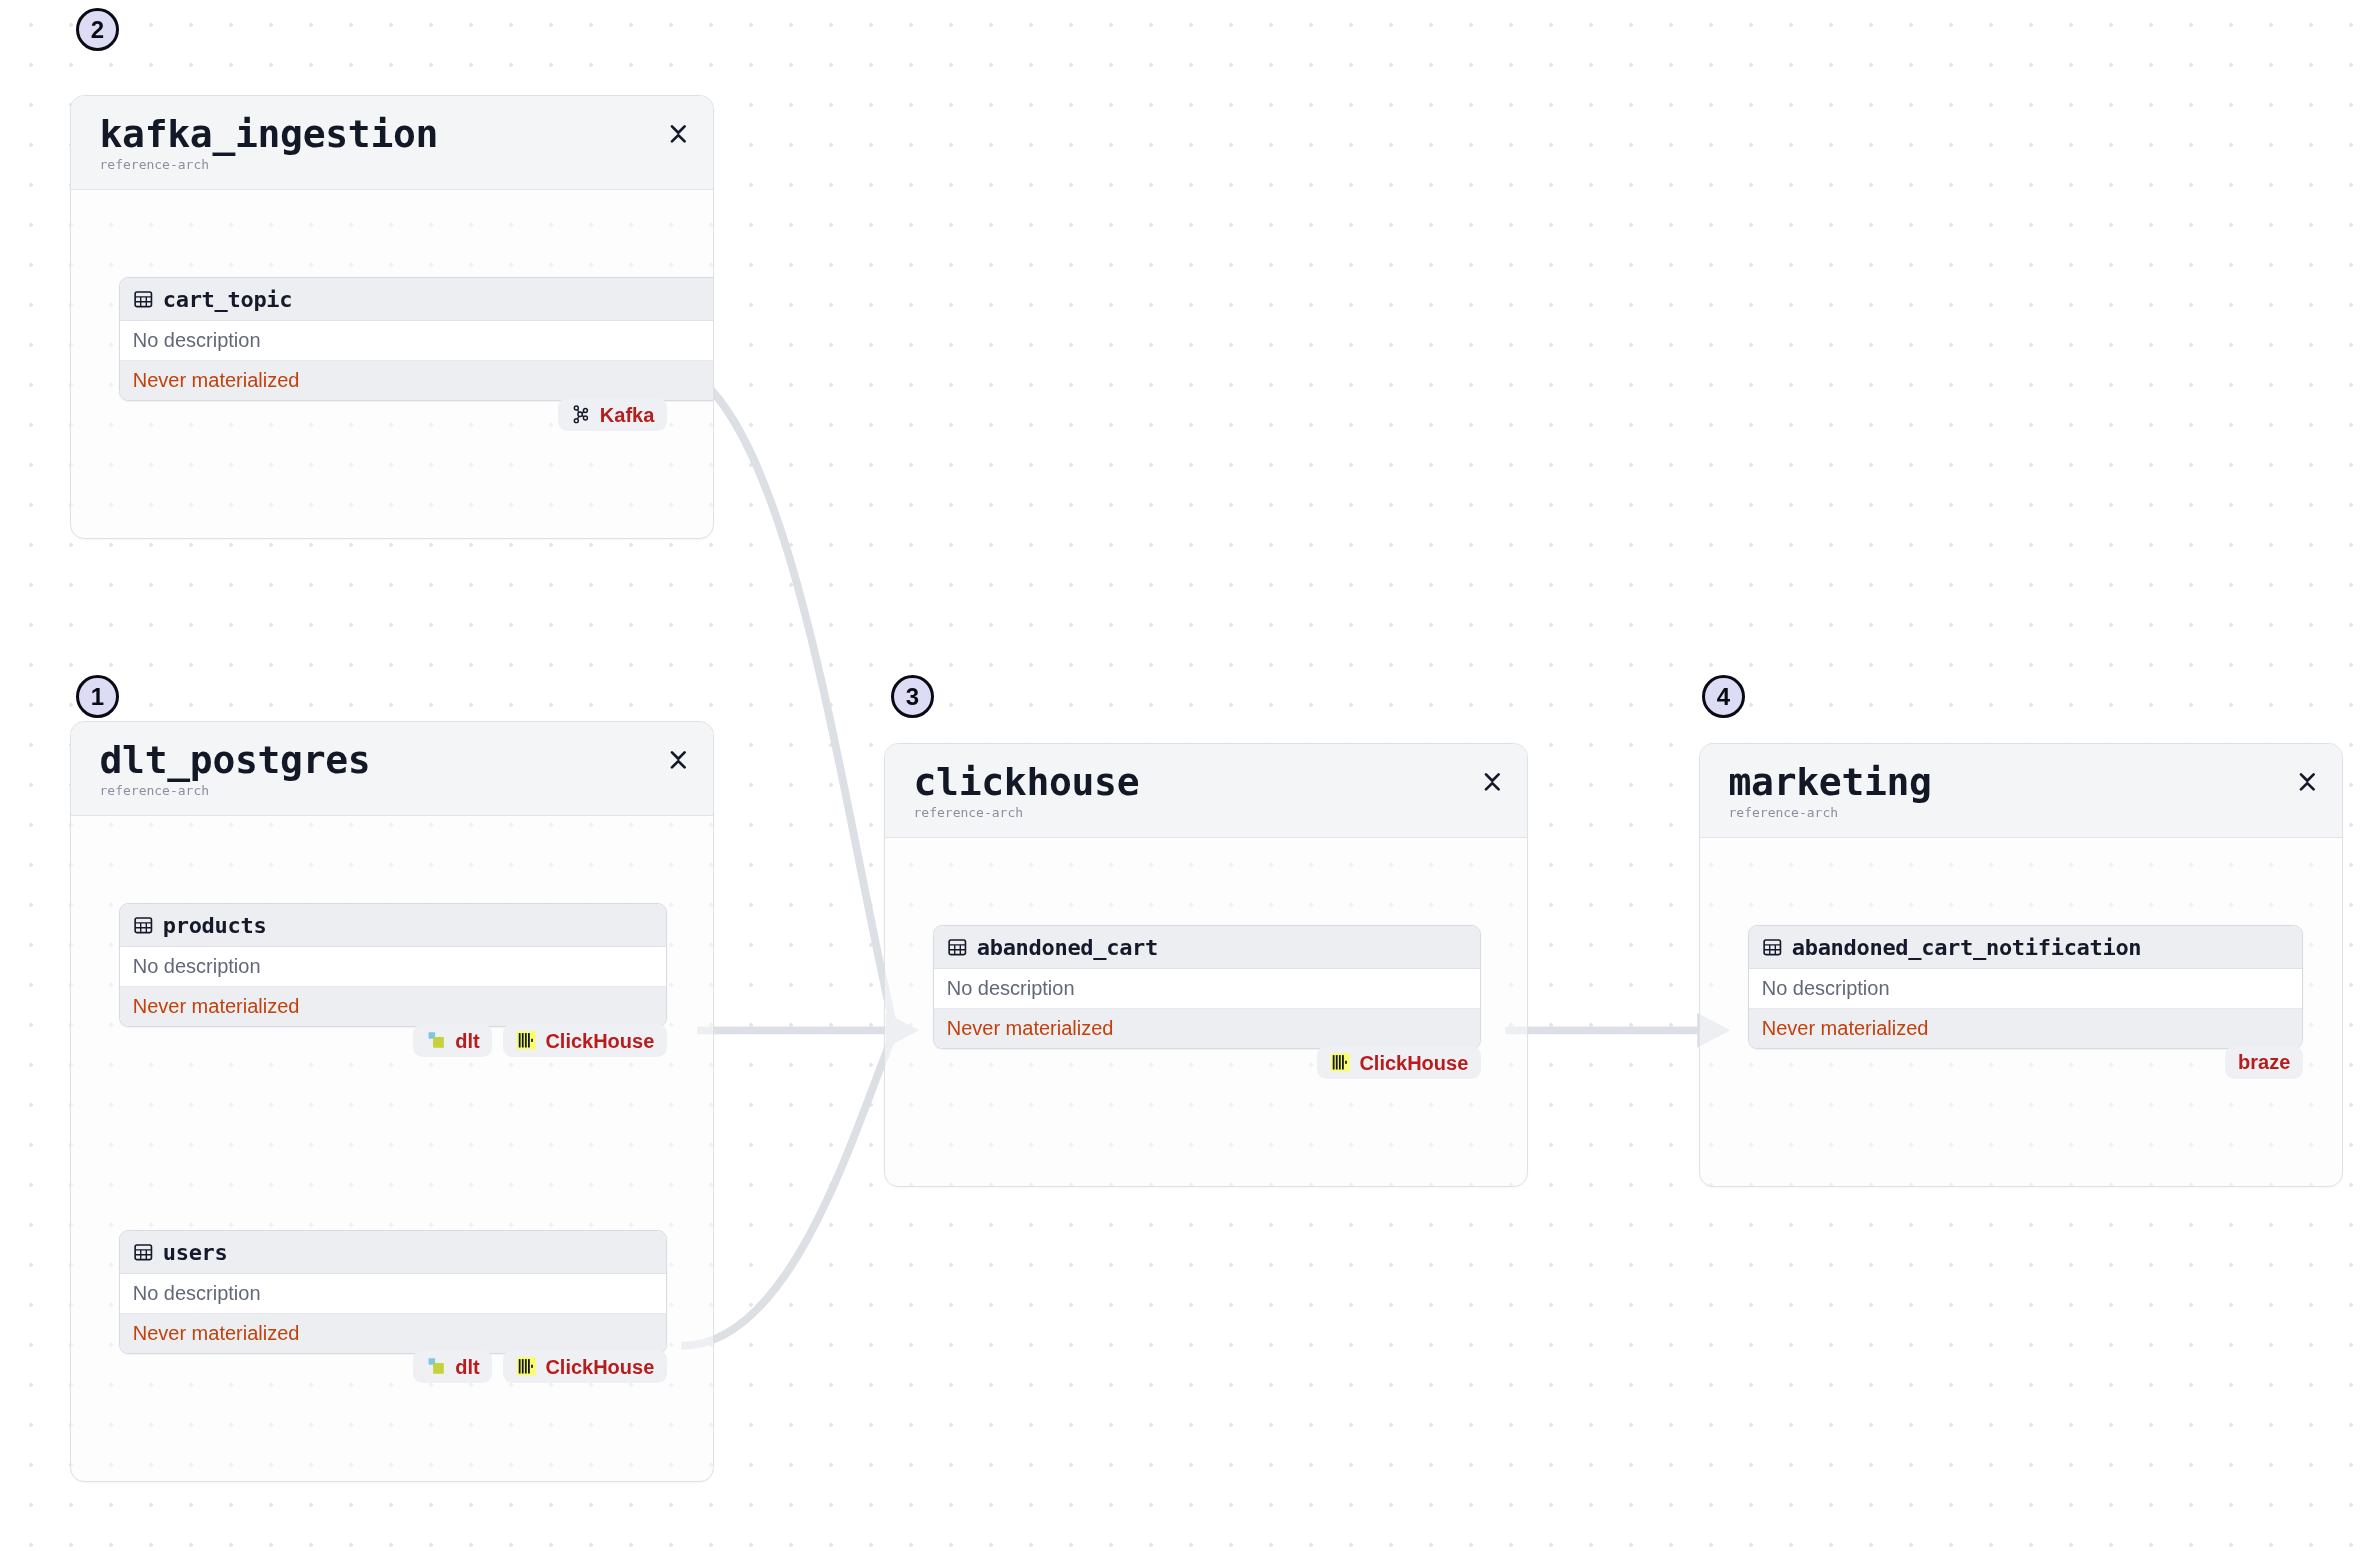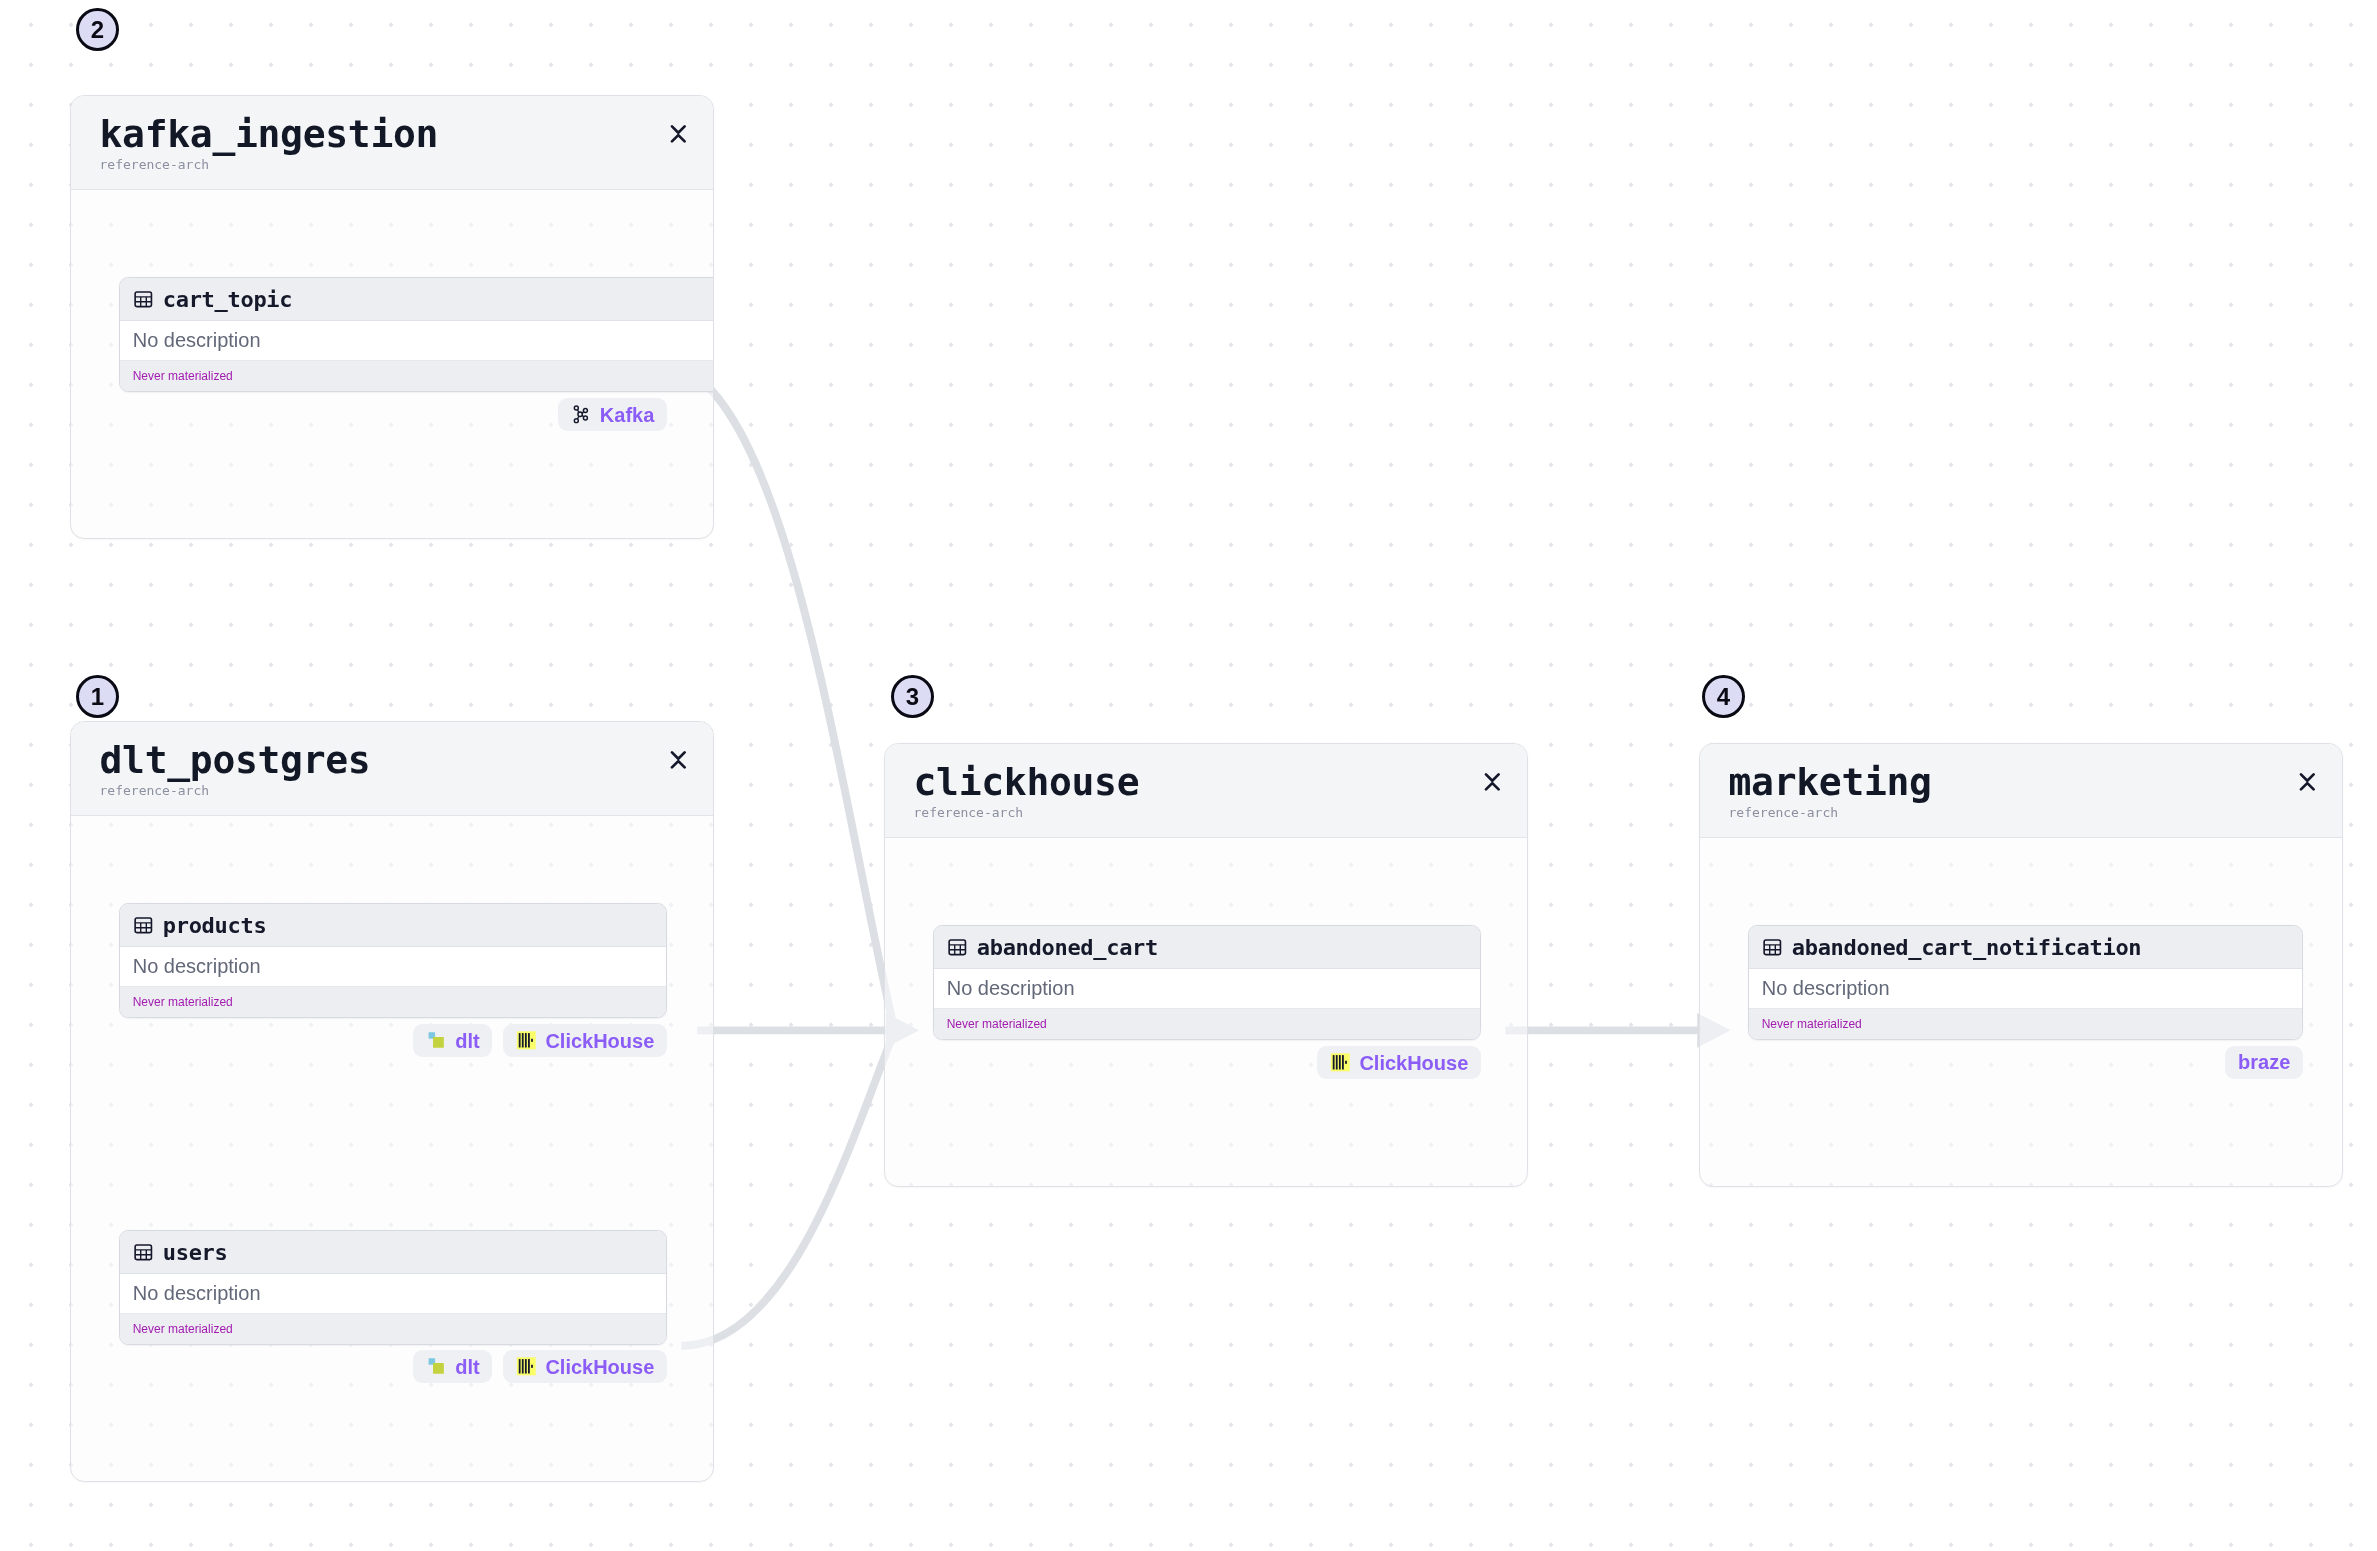--- a/index.html
+++ b/index.html
@@ -123,43 +123,43 @@
     background: #ffffff;
     padding: 8px 12.7px;
     font-size: 20px;
     color: #626878;
     border-bottom: 0.8px solid #e6e8ed;
     white-space: nowrap;
   }
   .node-status {
     background: #eceef2;
     padding: 8px 12.7px;
-    font-size: 12px;
-    color: #a21caf;
+    font-size: 20px;
+    color: #c2410c;
     white-space: nowrap;
   }
 
   
   .badges {
     position: absolute;
     display: flex;
     gap: 11px;
     justify-content: flex-end;
     align-items: center;
   }
   .badge {
     display: inline-flex;
     align-items: center;
     gap: 8.7px;
     background: #eef0f3;
     border-radius: 9.5px;
     padding: 6.3px 12.7px;
     font-size: 20px;
     font-weight: 700;
-    color: #8b5cf6;
+    color: #b91c1c;
     line-height: 1;
     white-space: nowrap;
     cursor: pointer;
   }
   .badge-logo { flex: 0 0 auto; display:block; }
 
   
   .step {
     position: absolute;
     z-index: 5;

